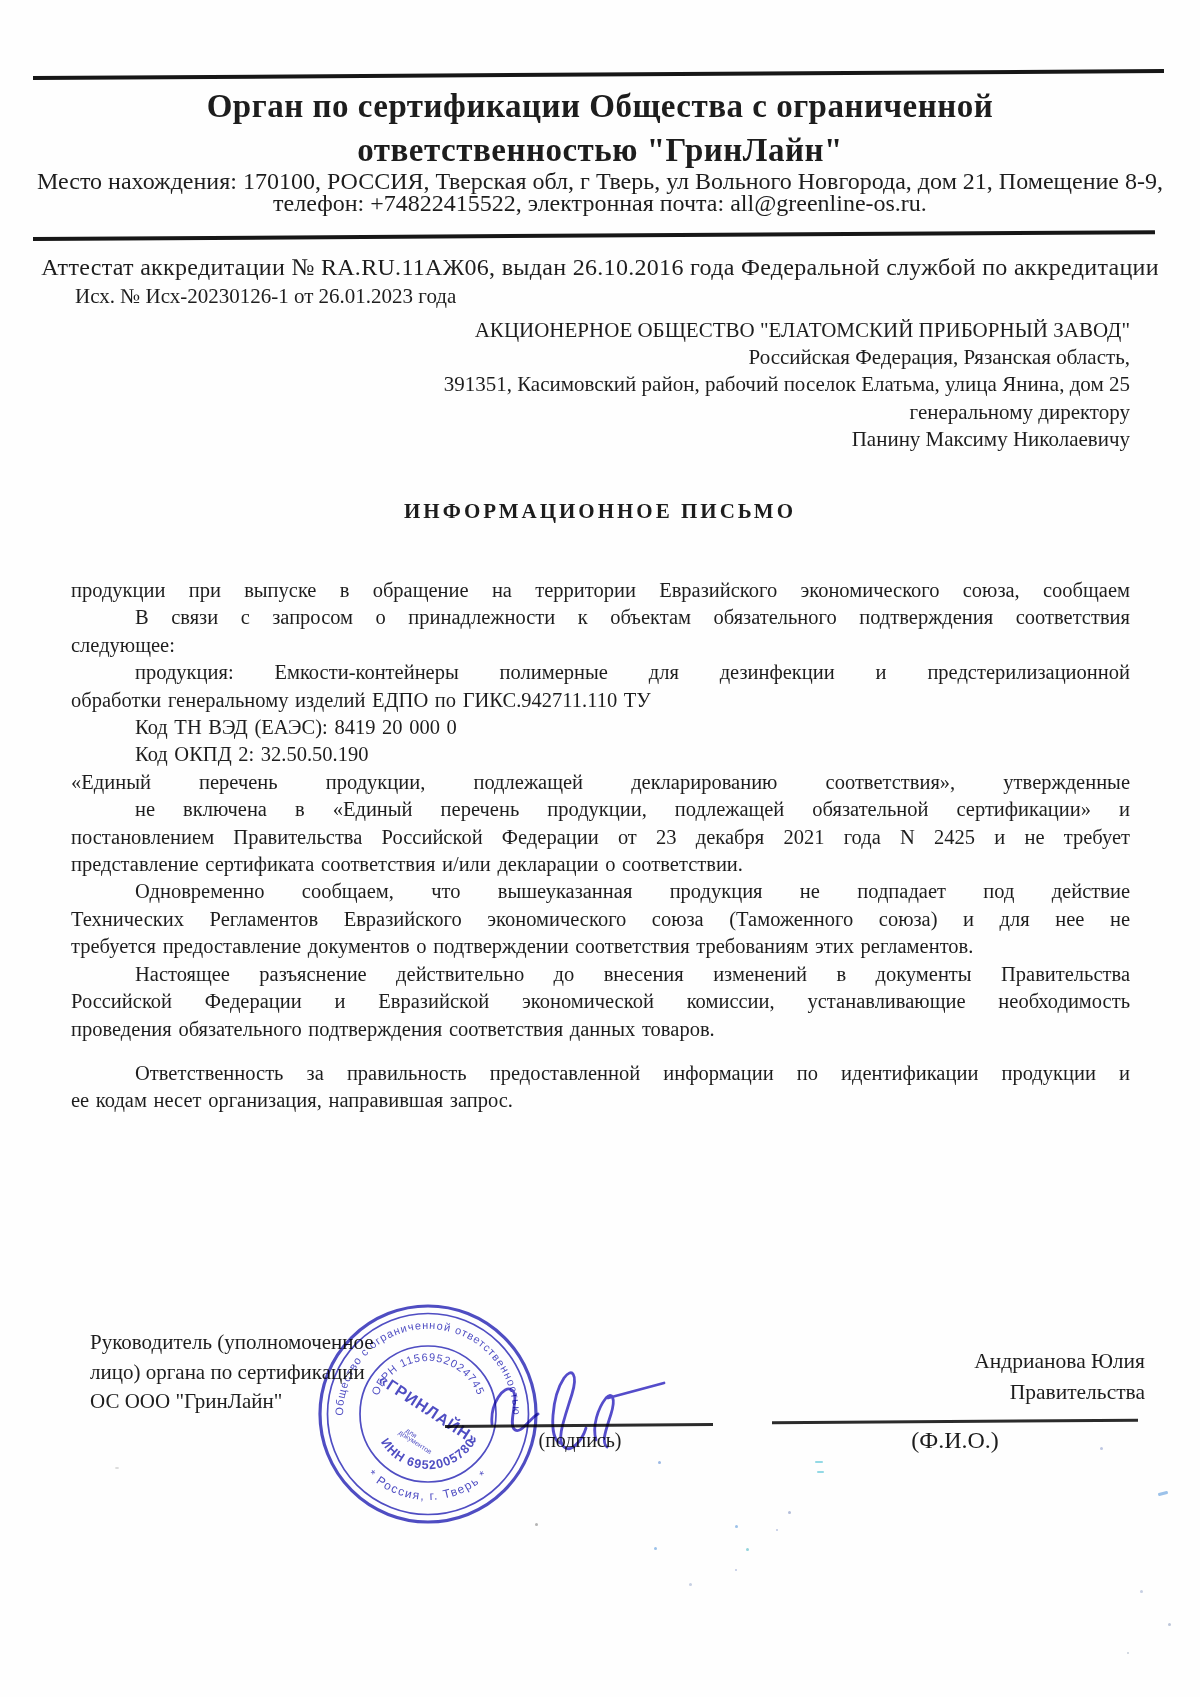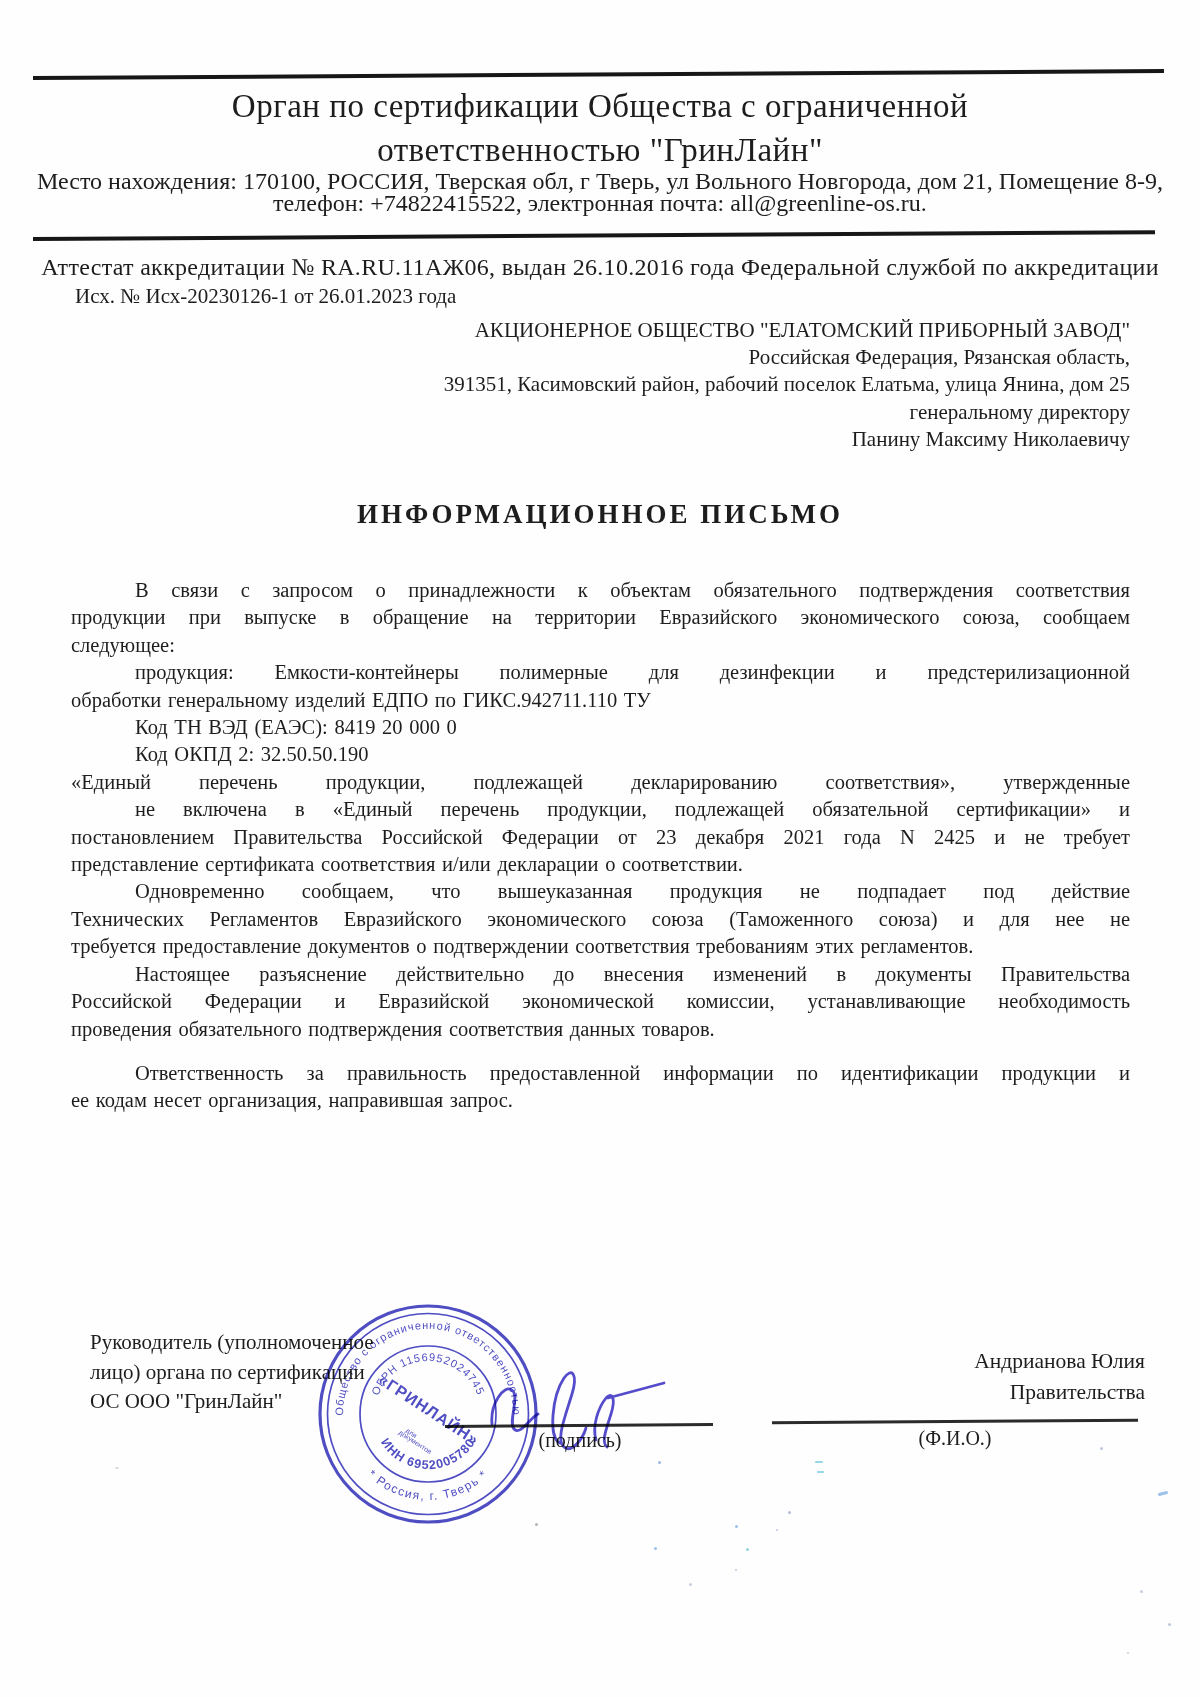--- a/index.html
+++ b/index.html
@@ -3,41 +3,41 @@
 <meta charset="utf-8">
 <style>
   html,body{margin:0;padding:0;background:#ffffff;}
   .page{
     position:relative;width:1200px;height:1697px;background:#fefefe;overflow:hidden;
     font-family:"Liberation Serif","DejaVu Serif",serif;color:#1d1d1d;
   }
   .rule{position:absolute;background:#171717;height:4px;transform:rotate(-0.35deg);transform-origin:left center;}
   .rule-top{left:33px;top:76px;width:1131px;}
   .rule-bottom{left:33px;top:237px;width:1122px;}
-  .org{position:absolute;left:0;right:0;text-align:center;font-weight:normal;font-size:33px;letter-spacing:0.5px;}
+  .org{position:absolute;left:0;right:0;text-align:center;font-weight:bold;font-size:33px;letter-spacing:0.5px;}
   .org1{top:88px;}
   .org2{top:132px;}
   .hsub{position:absolute;left:0;right:0;text-align:center;font-size:24px;}
   .addr{top:168px;}
   .contacts{top:190px;}
   .accred{top:211px;letter-spacing:0.3px;margin-top:43px;}
   .ref{position:absolute;left:75px;top:284px;font-size:21px;}
   .recipient{position:absolute;left:250px;width:880px;top:317px;text-align:right;font-size:21px;line-height:27.2px;}
-  .doc-title{position:absolute;left:0;right:0;top:499px;text-align:center;font-weight:bold;font-size:27px;letter-spacing:3px;}
+  .doc-title{position:absolute;left:0;right:0;top:499px;text-align:center;font-weight:bold;font-size:21px;letter-spacing:3px;}
   .body-block{position:absolute;left:71px;top:577px;width:1059px;font-size:20.5px;line-height:27.4px;}
   .bl{text-align:justify;text-align-last:justify;word-spacing:1.5px;}
   .bl.last{text-align-last:left;}
   .bl.i{text-indent:64px;}
   .bl.gap{margin-top:17px;}
   .sig-left{position:absolute;left:90px;top:1328px;font-size:21px;line-height:29.5px;}
   .sig-name{position:absolute;left:765px;top:1346px;width:380px;text-align:right;font-size:21.5px;line-height:31px;}
   .sig-line{position:absolute;left:445px;top:1424px;width:268px;height:2.5px;background:#2b2b2b;transform:rotate(-0.4deg);}
   .fio-line{position:absolute;left:772px;top:1420px;width:366px;height:2.5px;background:#2b2b2b;transform:rotate(-0.4deg);}
   .sig-caption{position:absolute;left:455px;top:1429px;width:250px;text-align:center;font-size:20px;}
-  .fio-caption{position:absolute;left:772px;top:1427px;width:366px;text-align:center;font-size:20px;}
+  .fio-caption{position:absolute;left:772px;top:1427px;width:366px;text-align:center;font-size:24px;}
   .stamp-svg{position:absolute;left:317px;top:1303px;width:222px;height:222px;mix-blend-mode:multiply;opacity:0.9;}
   .sign-svg{position:absolute;left:468px;top:1368px;width:230px;height:100px;mix-blend-mode:multiply;opacity:0.95;}
   .spk{position:absolute;border-radius:50%;opacity:0.55;}
 </style>
 </head>
 <body>
 
 <div class="page">
 
   <div class="rule rule-top"></div>
@@ -56,22 +56,22 @@
     <div>АКЦИОНЕРНОЕ ОБЩЕСТВО "ЕЛАТОМСКИЙ ПРИБОРНЫЙ ЗАВОД"</div>
     <div>Российская Федерация, Рязанская область,</div>
     <div>391351, Касимовский район, рабочий поселок Елатьма, улица Янина, дом 25</div>
     <div>генеральному директору</div>
     <div>Панину Максиму Николаевичу</div>
   </div>
 
   <div class="doc-title">ИНФОРМАЦИОННОЕ ПИСЬМО</div>
 
   <div class="body-block">
+    <div class="bl">продукции при выпуске в обращение на территории Евразийского экономического союза, сообщаем</div>
     <div class="bl i">В связи с запросом о принадлежности к объектам обязательного подтверждения соответствия</div>
-    <div class="bl">продукции при выпуске в обращение на территории Евразийского экономического союза, сообщаем</div>
     <div class="bl last">следующее:</div>
     <div class="bl i">продукция: Емкости-контейнеры полимерные для дезинфекции и предстерилизационной</div>
     <div class="bl last">обработки генеральному изделий ЕДПО по ГИКС.942711.110 ТУ</div>
     <div class="bl i last">Код ТН ВЭД (ЕАЭС): 8419 20 000 0</div>
     <div class="bl i last">Код ОКПД 2: 32.50.50.190</div>
     <div class="bl">«Единый перечень продукции, подлежащей декларированию соответствия», утвержденные</div>
     <div class="bl i">не включена в «Единый перечень продукции, подлежащей обязательной сертификации» и</div>
     <div class="bl">постановлением Правительства Российской Федерации от 23 декабря 2021 года N 2425 и не требует</div>
     <div class="bl last">представление сертификата соответствия и/или декларации о соответствии.</div>
     <div class="bl i">Одновременно сообщаем, что вышеуказанная продукция не подпадает под действие</div>

